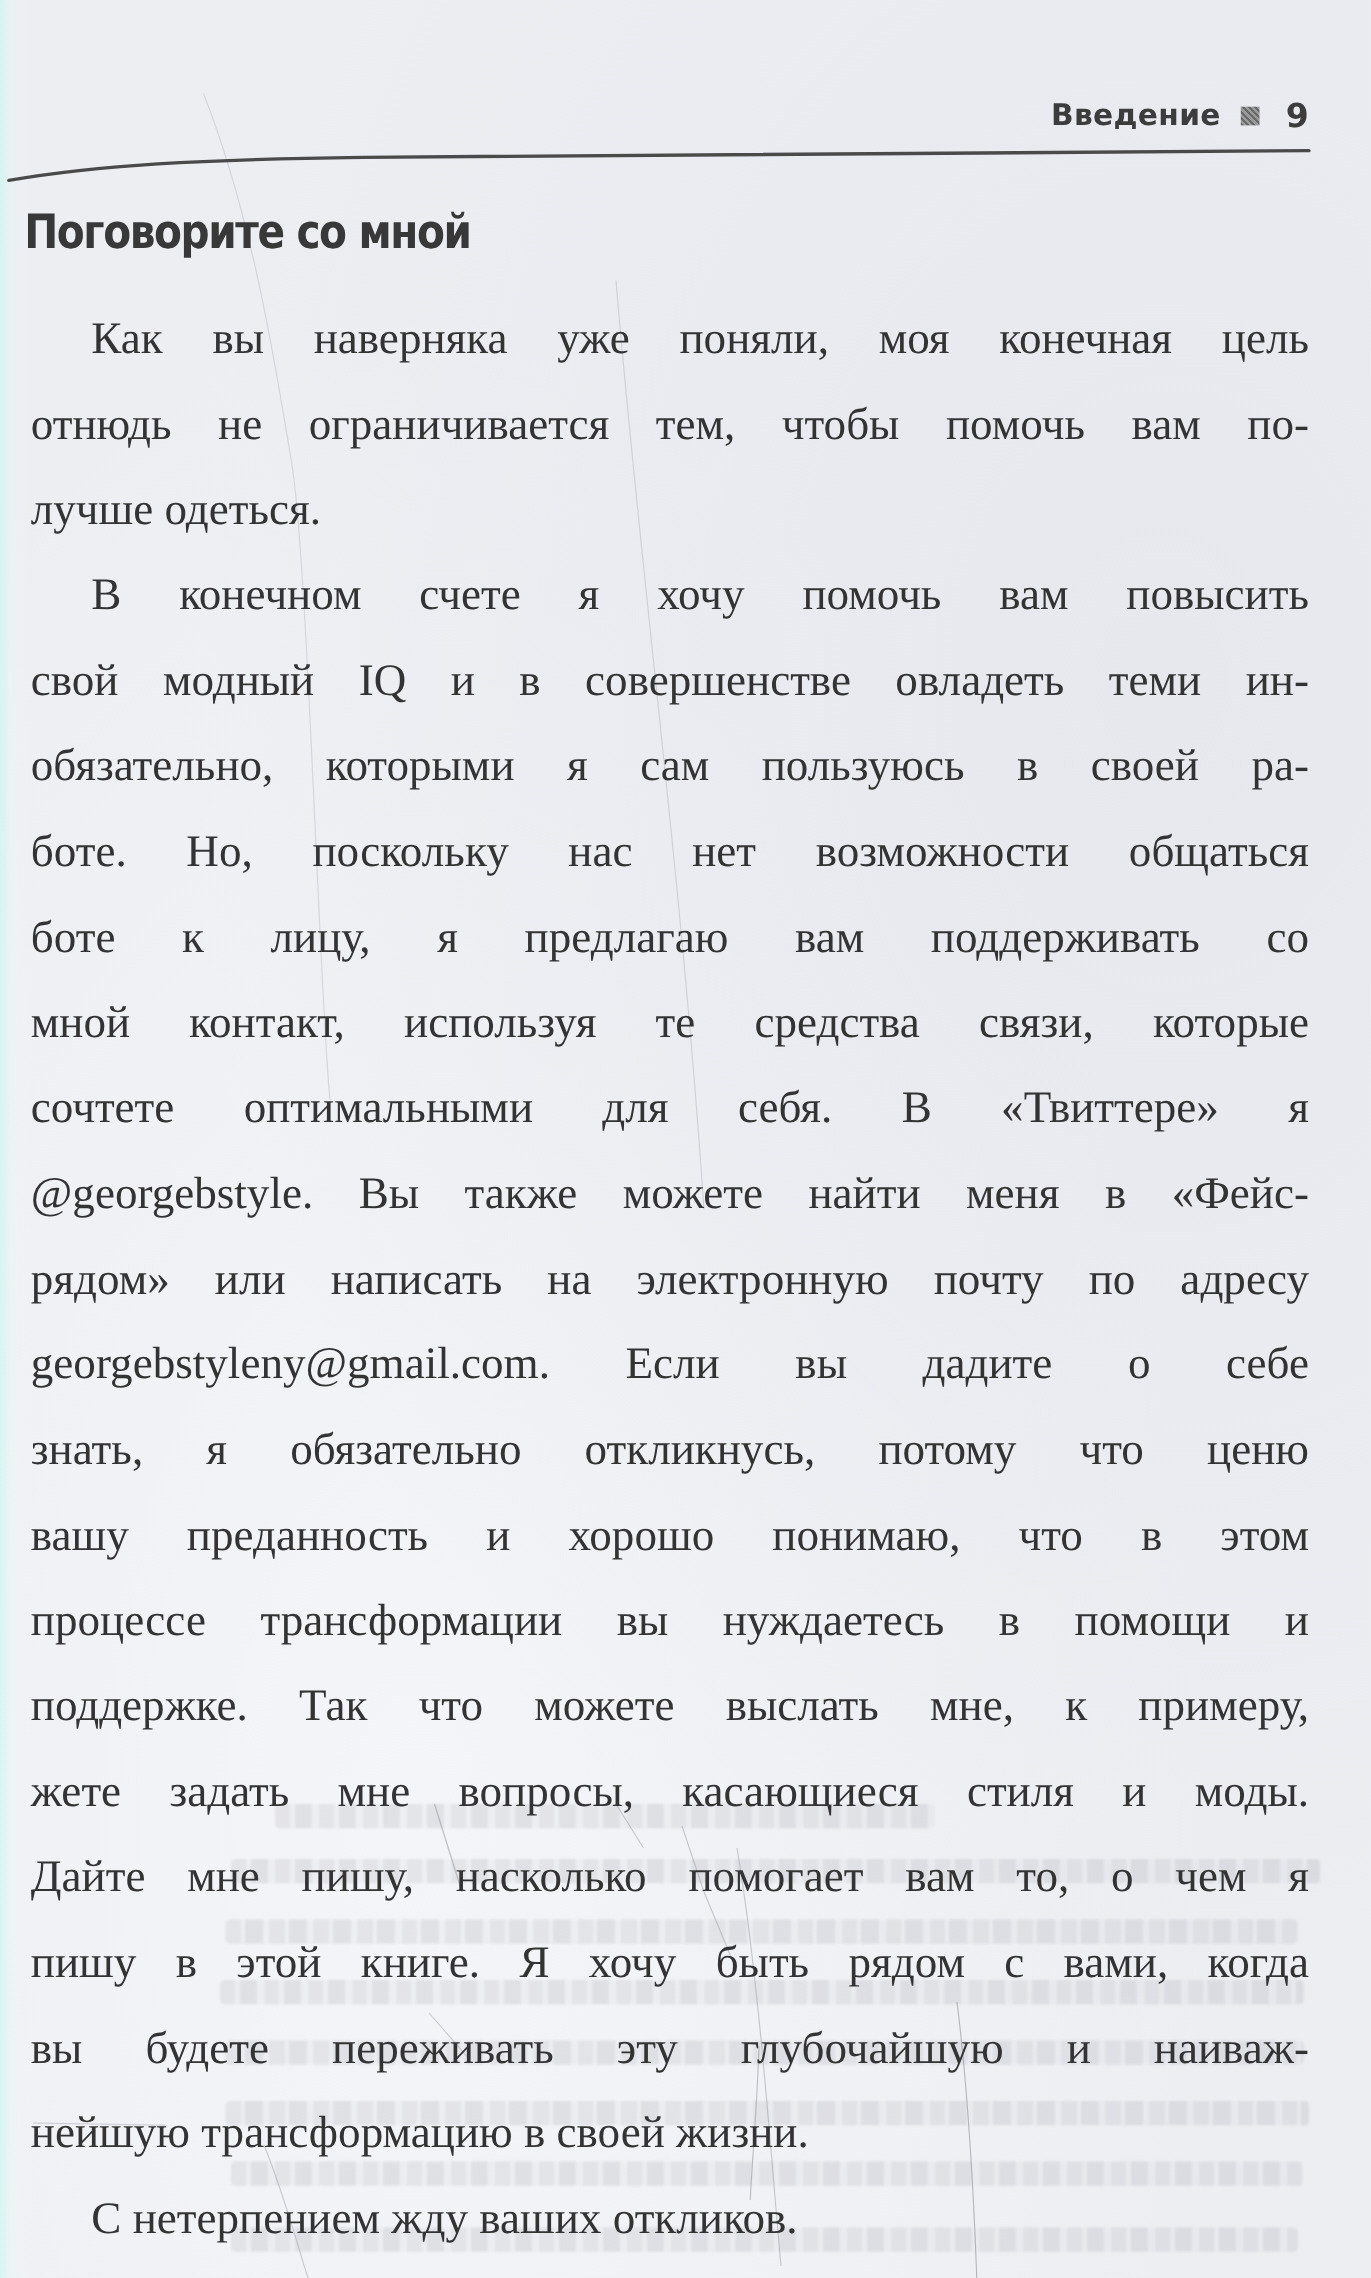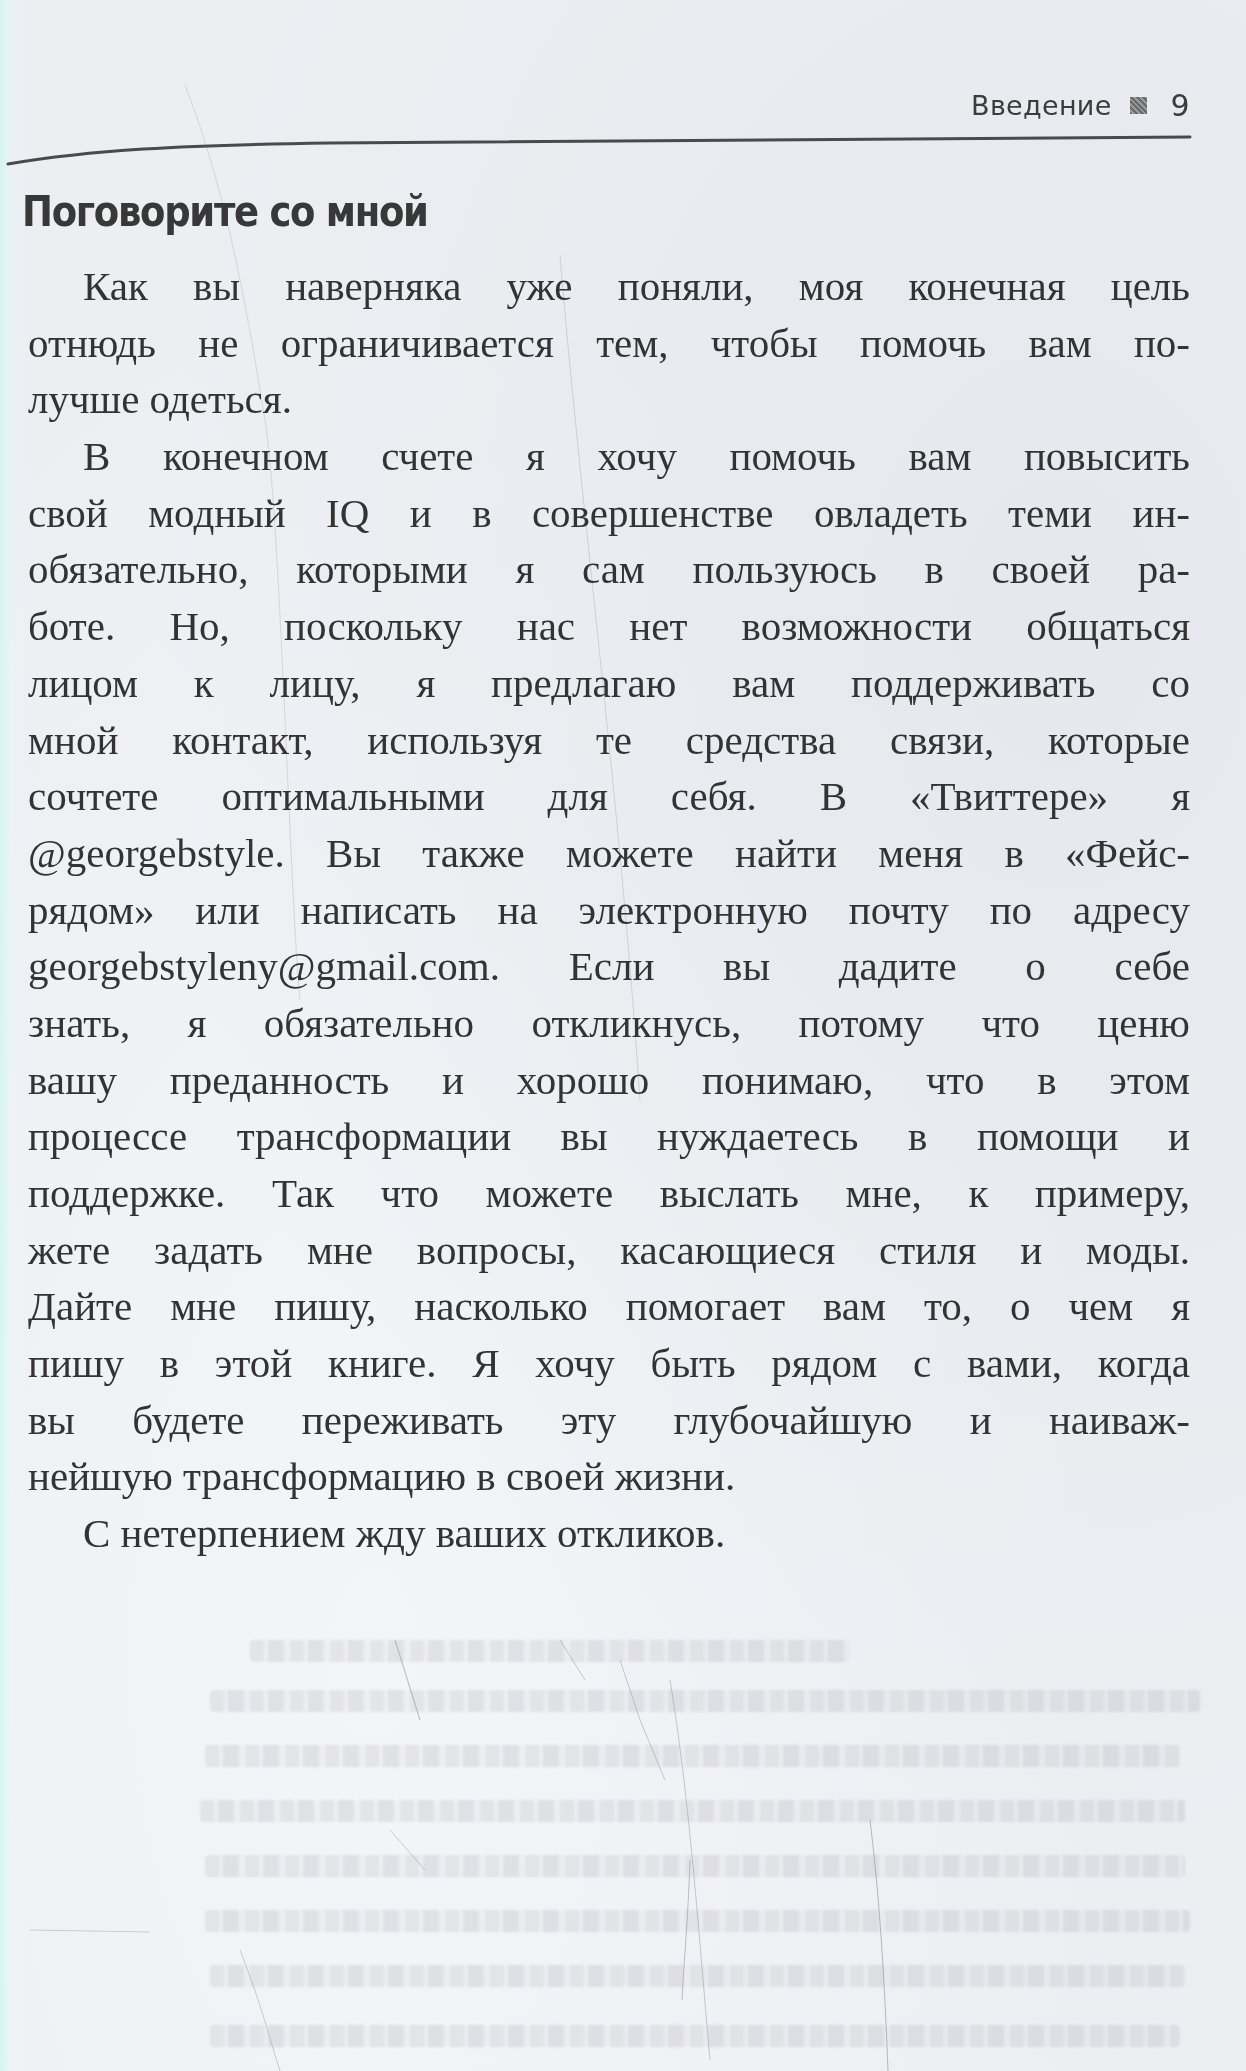--- a/index.html
+++ b/index.html
@@ -25,21 +25,21 @@
   }
 
   
   .running-header {
     position: absolute;
     top: 88px;
     right: 56px;
     display: flex;
     align-items: center;
     font-family: "DejaVu Sans", sans-serif;
-    font-weight: normal;
+    font-weight: bold;
     font-size: 27px;
     color: #3c3c3c;
     letter-spacing: 0.3px;
   }
   .running-header .section {
     margin-right: 18px;
   }
   .running-header .square {
     width: 17px;
     height: 17px;
@@ -87,20 +87,21 @@
     line-height: 56.7px;
     color: #333333;
   }
   .line {
     display: block;
     height: 56.7px;
     white-space: nowrap;
     text-align: justify;
     text-align-last: justify;
     overflow: visible;
+    margin-top: 21px;
   }
   .line.indent {
     padding-left: 55px;
   }
   .line.last {
     text-align: center;
     text-align-last: left;
   }
 
   
@@ -178,21 +179,21 @@
       <span class="line indent">Как вы наверняка уже поняли, моя конечная цель</span>
       <span class="line">отнюдь не ограничивается тем, чтобы помочь вам по-</span>
       <span class="line last">лучше одеться.</span>
     </div>
 
     <div class="paragraph">
       <span class="line indent">В конечном счете я хочу помочь вам повысить</span>
       <span class="line">свой модный IQ и в совершенстве овладеть теми ин-</span>
       <span class="line">обязательно, которыми я сам пользуюсь в своей ра-</span>
       <span class="line">боте. Но, поскольку нас нет возможности общаться</span>
-      <span class="line">лицом к лицу, я предлагаю вам поддерживать со</span>
+      <span class="line">боте к лицу, я предлагаю вам поддерживать со</span>
       <span class="line">мной контакт, используя те средства связи, которые</span>
       <span class="line">сочтете оптимальными для себя. В «Твиттере» я</span>
       <span class="line">@georgebstyle. Вы также можете найти меня в «Фейс-</span>
       <span class="line">рядом» или написать на электронную почту по адресу</span>
       <span class="line">georgebstyleny@gmail.com. Если вы дадите о себе</span>
       <span class="line">знать, я обязательно откликнусь, потому что ценю</span>
       <span class="line">вашу преданность и хорошо понимаю, что в этом</span>
       <span class="line">процессе трансформации вы нуждаетесь в помощи и</span>
       <span class="line">поддержке. Так что можете выслать мне, к примеру,</span>
       <span class="line">жете задать мне вопросы, касающиеся стиля и моды.</span>

